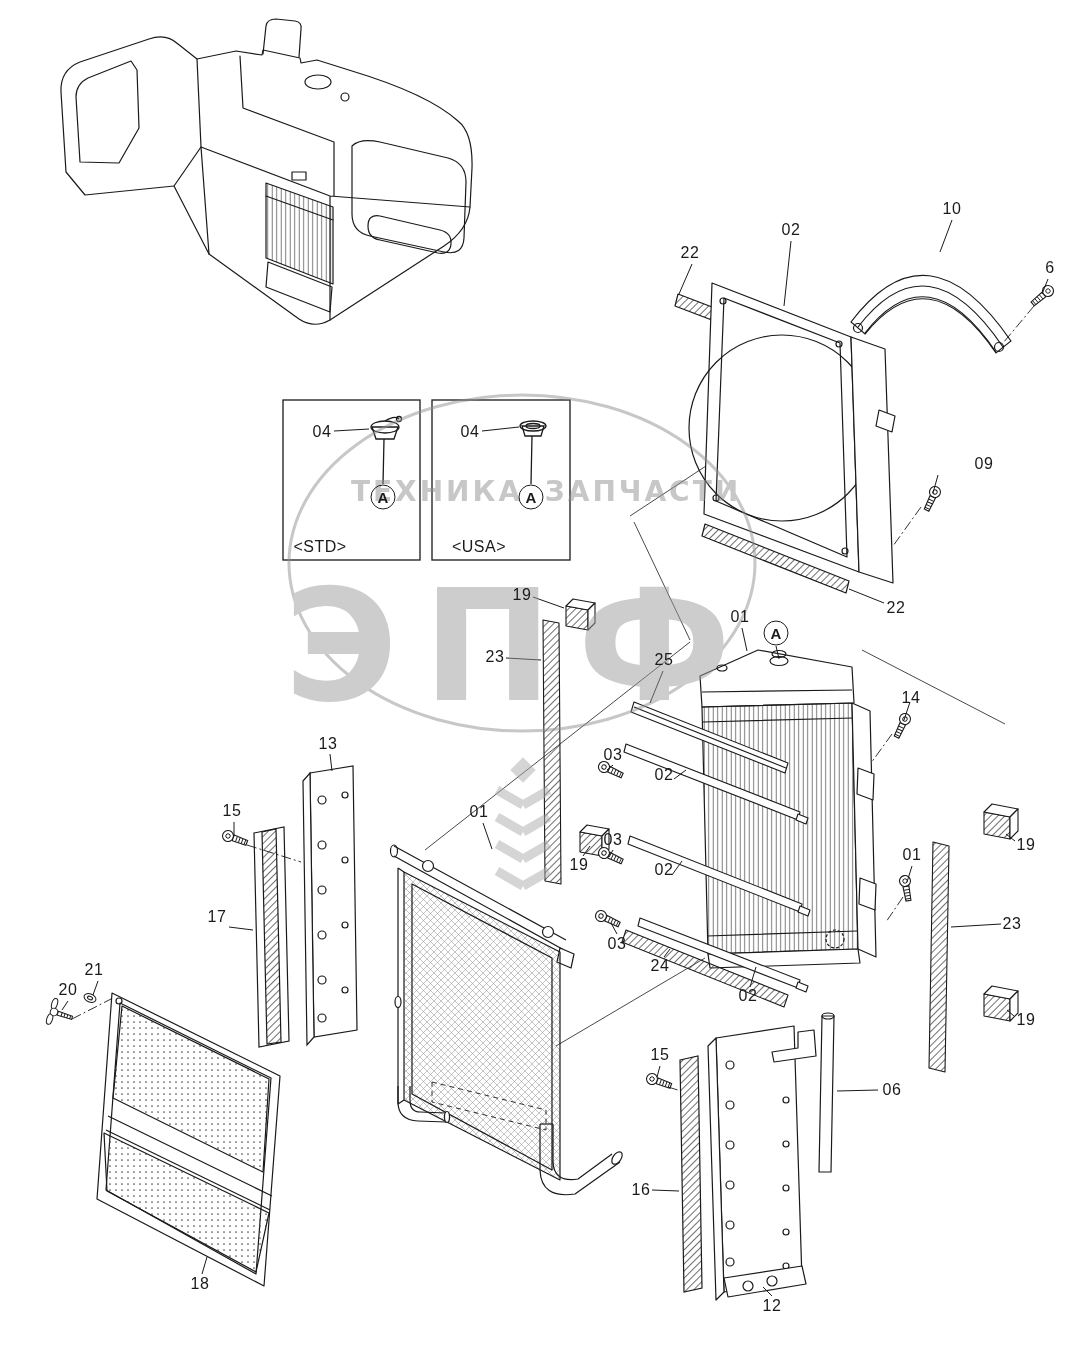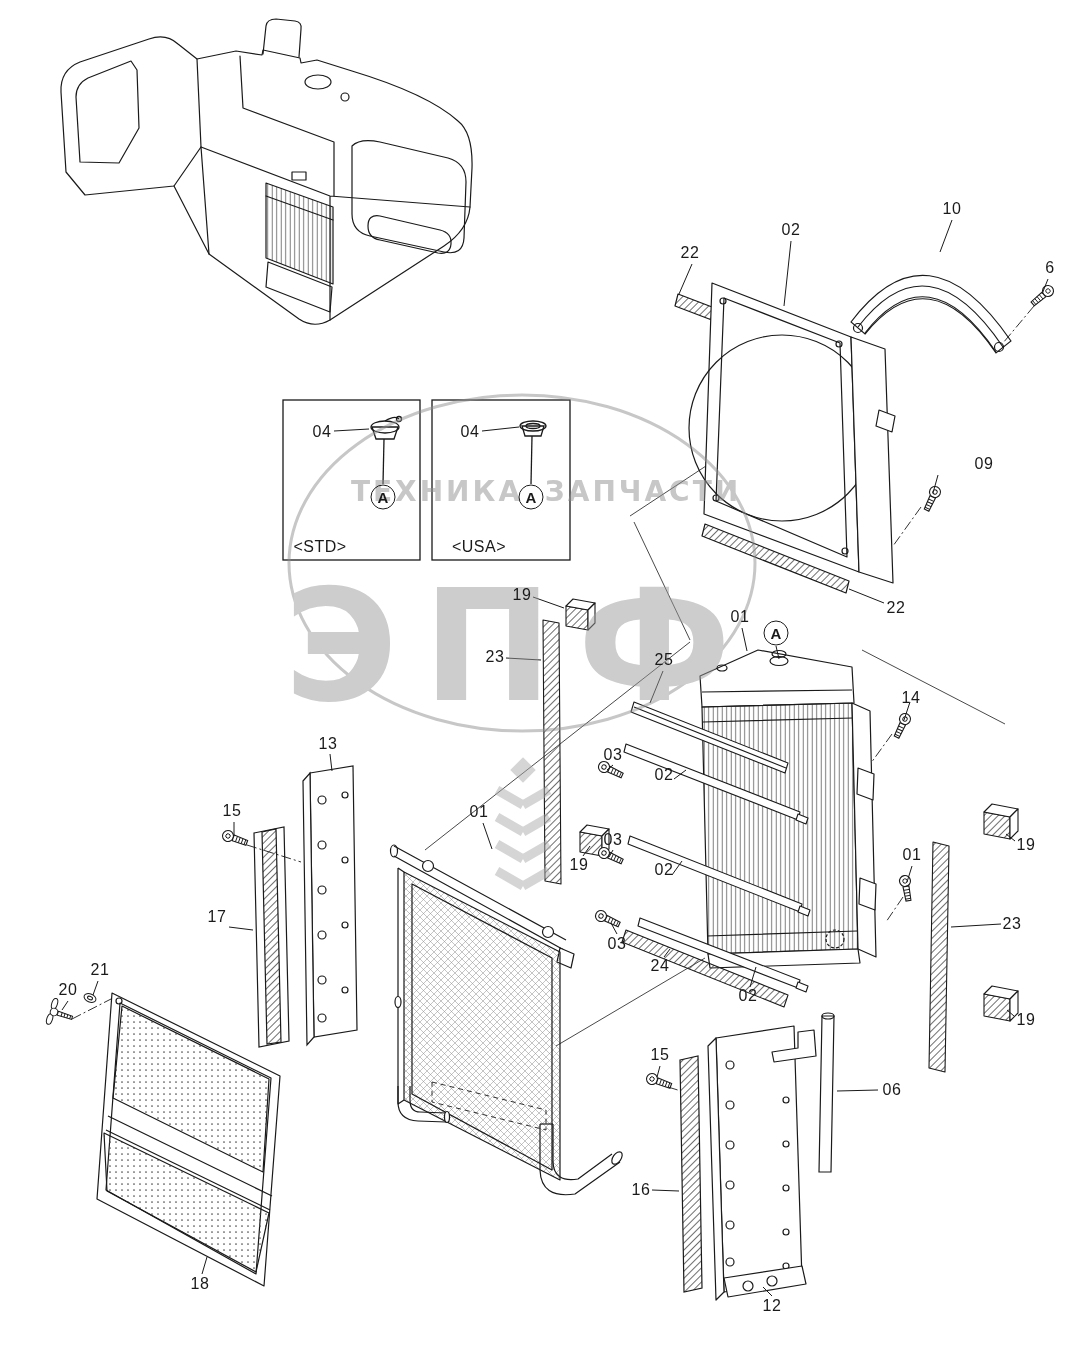--- a/index.html
+++ b/index.html
@@ -340,21 +340,21 @@
   <span class="lbl" style="left:579px;top:865px">19</span>
   <span class="lbl" style="left:664px;top:870px">02</span>
   <span class="lbl" style="left:912px;top:855px">01</span>
   <span class="lbl" style="left:1026px;top:845px">19</span>
   <span class="lbl" style="left:1012px;top:924px">23</span>
   <span class="lbl" style="left:217px;top:917px">17</span>
   <span class="lbl" style="left:617px;top:944px">03</span>
   <span class="lbl" style="left:660px;top:966px">24</span>
   <span class="lbl" style="left:748px;top:996px">02</span>
   <span class="lbl" style="left:68px;top:990px">20</span>
-  <span class="lbl" style="left:100px;top:970px">21</span>
+  <span class="lbl" style="left:94px;top:970px">21</span>
   <span class="lbl" style="left:1026px;top:1020px">19</span>
   <span class="lbl" style="left:660px;top:1055px">15</span>
   <span class="lbl" style="left:892px;top:1090px">06</span>
   <span class="lbl" style="left:641px;top:1190px">16</span>
   <span class="lbl" style="left:200px;top:1284px">18</span>
   <span class="lbl" style="left:772px;top:1306px">12</span>
 
   <span class="amark" style="left:383px;top:497px">A</span>
   <span class="amark" style="left:531px;top:497px">A</span>
   <span class="amark" style="left:776px;top:633px">A</span>

